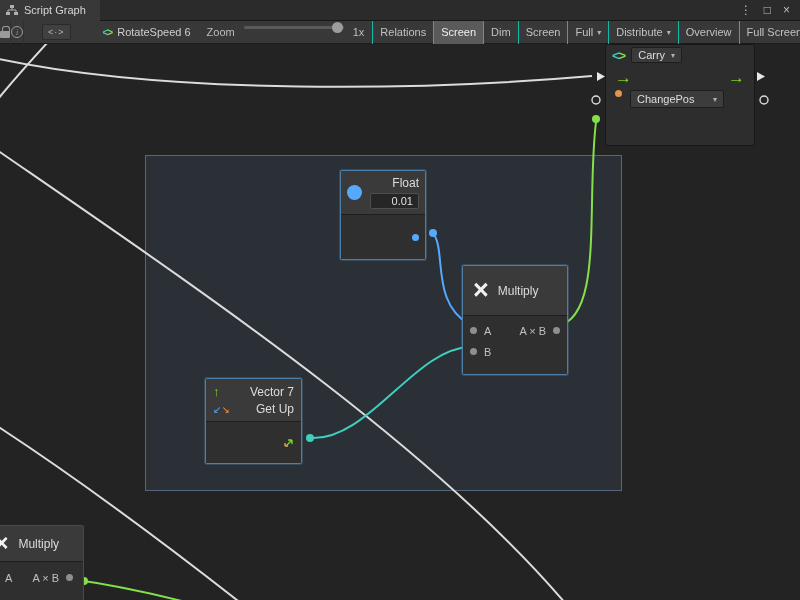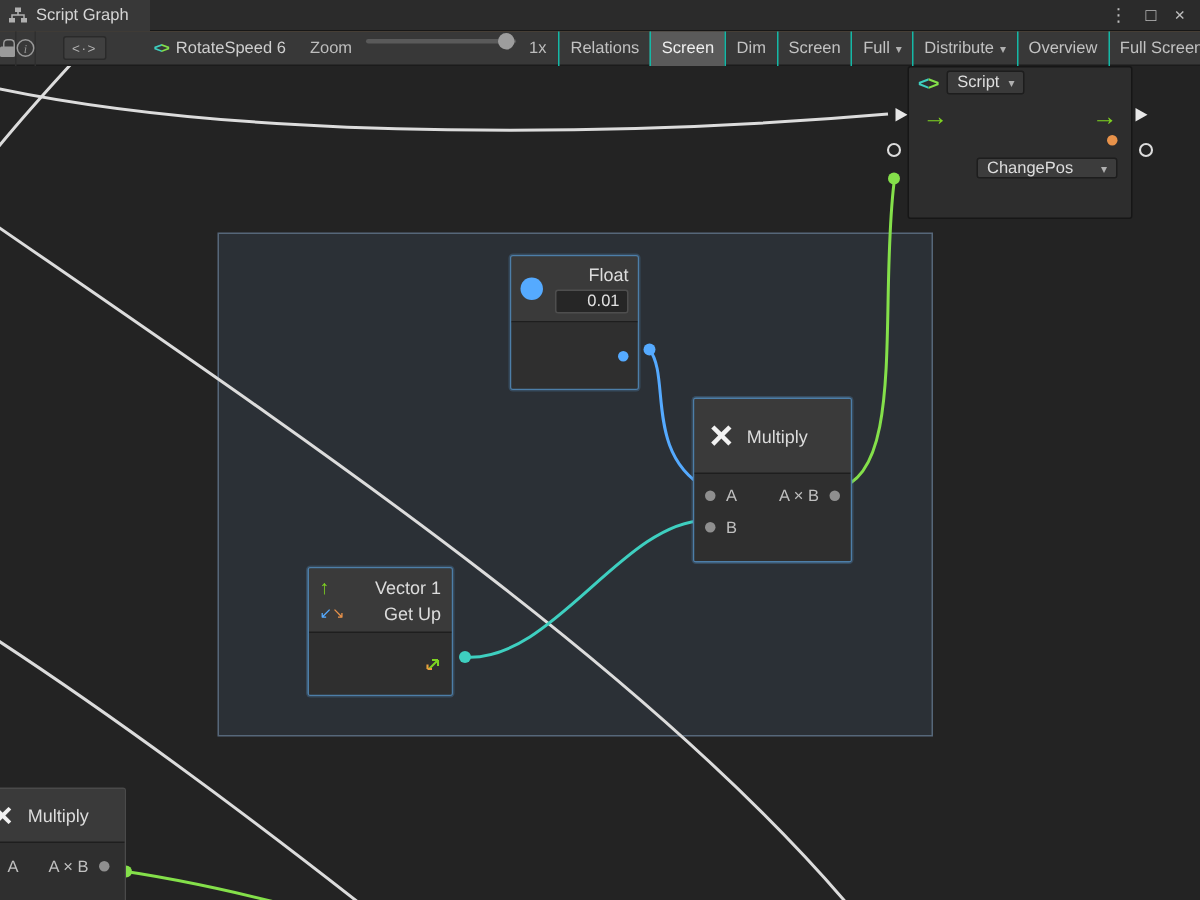--- a/index.html
+++ b/index.html
@@ -69,21 +69,21 @@
   .arr-bl { color:#55aaff; font-size:10px; } .arr-or { color:#e8924a; font-size:10px; }
 
   
   .graph-node { background:#2d2d2d; border:1px solid #161616; }
   .graph-header { height:20px; display:flex; align-items:center; gap:6px; padding:2px 6px; }
   .vs-logo { font-weight:bold; font-size:13px; letter-spacing:-1px; }
   .vs-logo .lt { color:#3ecfc0; } .vs-logo .gt { color:#84e04a; }
   .graph-pill { background:#3a3a3a; border:1px solid #1d1d1d; border-radius:2px; padding:0 6px; display:flex; gap:6px; align-items:center; font-size:11px; color:#dedede; height:16px; }
   .flow-row { height:25px; display:flex; justify-content:space-between; align-items:center; padding:0 9px; }
   .flow-arrow { color:#7ed321; font-size:17px; font-weight:bold; line-height:1; }
-  .cp-row { height:22px; display:flex; align-items:flex-end; gap:8px; padding:0 9px;flex-direction:column; }
+  .cp-row { height:22px; display:flex; align-items:flex-start; gap:8px; padding:0 9px; }
   .cp-select { background:#3c3c3c; border:1px solid #1d1d1d; border-radius:2px; height:18px; display:flex; align-items:center; justify-content:space-between; padding:0 6px; font-size:11px; color:#dedede; width:94px; }
   .extra-row { padding:4px 9px 0 9px; }
 
   .mini-icon-svg { display:block; }
 </style>
 </head>
 <body>
 
 <div class="root">
 
@@ -201,40 +201,40 @@
           <span class="pdot"></span>
           <span>B</span>
         </div>
       </div>
     </div>
 
     <div class="node selected" style="left:205px; top:334px; width:97px; height:86px;">
       <div class="v3-header">
         <div class="v3-line">
           <span class="up-arrow-icon">↑</span>
-          <span class="node-title">Vector 1</span>
+          <span class="node-title">Vector 7</span>
         </div>
         <div class="v3-line">
           <span><span class="arr-bl">↙</span><span class="arr-or">↘</span></span>
           <span class="node-title">Get Up</span>
         </div>
       </div>
       <div class="node-body">
         <svg width="13" height="13" style="position:absolute; right:6px; top:50%; margin-top:-7px;">
           <path d="M4 10 L10 4 M10 4 h-4 M10 4 v4" stroke="#7ed321" stroke-width="1.4" fill="none"></path>
           <path d="M3 10 h3 M3 10 v-3" stroke="#e8a03c" stroke-width="1.4" fill="none"></path>
         </svg>
       </div>
     </div>
 
     <div class="node graph-node" style="left:605px; top:0px; width:150px; height:102px;">
       <div class="graph-header">
         <span class="vs-logo"><span class="lt">&lt;</span><span class="gt">&gt;</span></span>
         <div class="graph-pill">
-          <span>Script</span>
+          <span>Carry</span>
           <span class="caret">▾</span>
         </div>
       </div>
       <div class="flow-row">
         <span class="flow-arrow">→</span>
         <span class="flow-arrow">→</span>
       </div>
       <div class="cp-row">
         <span class="pdot orange"></span>
         <div class="cp-select">

